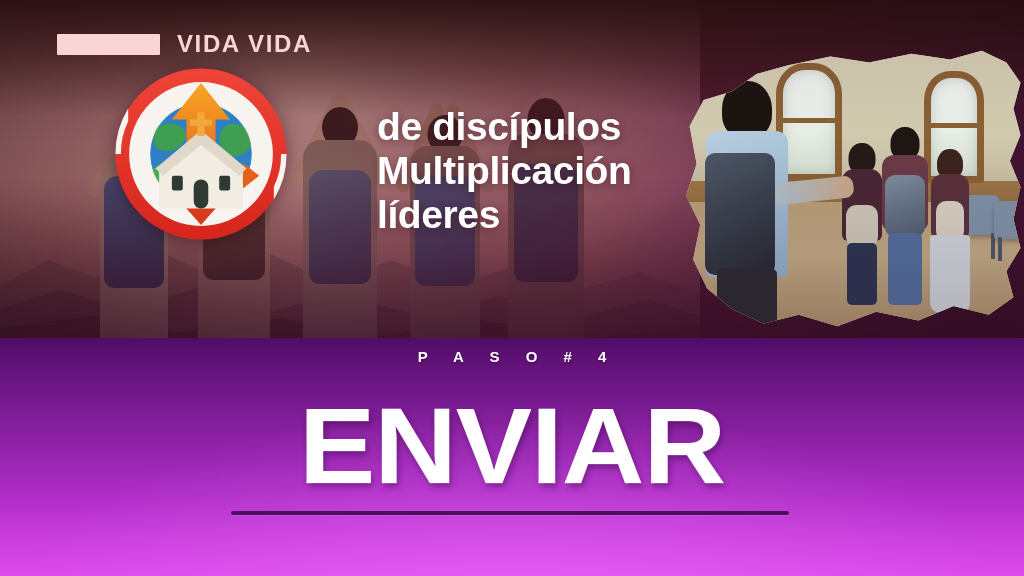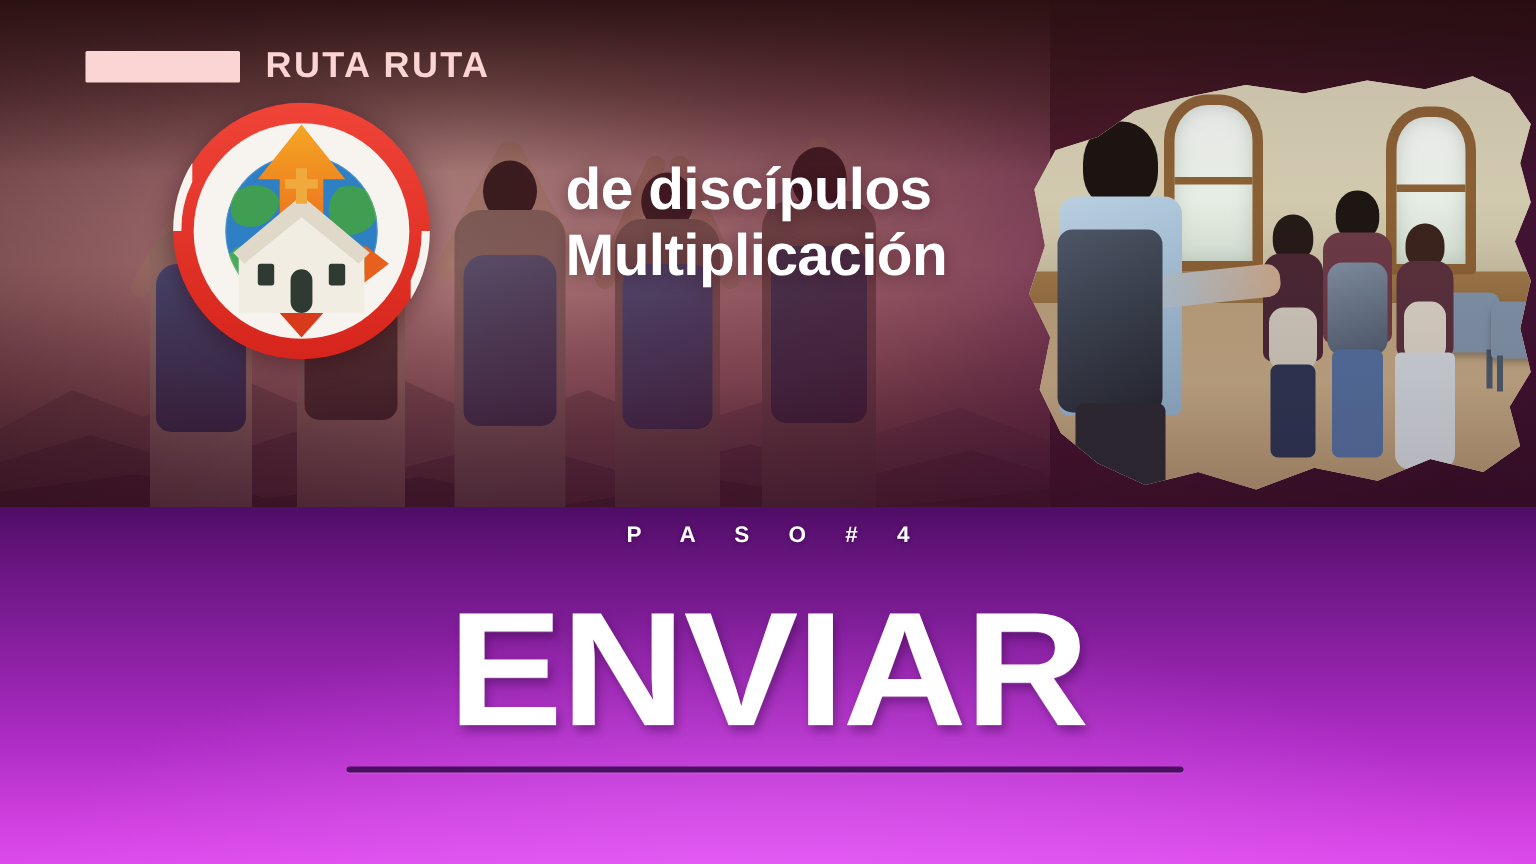--- a/index.html
+++ b/index.html
@@ -294,21 +294,21 @@
         <div class="p-arm" style="left:66px; top:104px; width:94px; height:22px; background:linear-gradient(90deg,#a8c4d8,#c9a789); transform:rotate(-6deg);"></div>
         <div class="p-pack" style="left:40%; top:72px; width:70px; height:122px; background:linear-gradient(150deg,#4e5868,#23282f);"></div>
         <div class="p-legs" style="left:46%; top:188px; width:60px; height:68px; background:#2a2a30;"></div>
       </div>
     </div>
     <div class="photo-shade"></div>
   </div>
 
   <div class="eyebrow">
     <div class="eyebrow-bar"></div>
-    <div class="eyebrow-text">RUTA RUTA</div>
+    <div class="eyebrow-text">VIDA VIDA</div>
   </div>
 
   <div class="logo">
     <svg viewBox="0 0 200 200">
       <defs>
         <linearGradient id="ringG" x1="0" y1="0" x2="0" y2="1">
           <stop offset="0" stop-color="#f04438"></stop>
             <stop offset="1" stop-color="#d6251c"></stop>
         </linearGradient>
         <linearGradient id="upArrow" x1="0" y1="0" x2="0" y2="1">
@@ -352,20 +352,21 @@
       <rect x="88" y="62" width="24" height="7" fill="#f0a93c"></rect>
       <rect x="92" y="128" width="16" height="32" rx="8" fill="#2f3a33"></rect>
       <rect x="68" y="124" width="12" height="16" rx="2" fill="#2f3a33"></rect>
       <rect x="120" y="124" width="12" height="16" rx="2" fill="#2f3a33"></rect>
     </svg>
   </div>
 
   <div class="headline">
     <span>de discípulos</span>
     <span>Multiplicación</span>
+    <span>líderes</span>
   </div>
 
   <div class="bottom-panel">
     <div class="panel-glow"></div>
   </div>
 
   <div class="paso">P A S O   # 4</div>
   <div class="enviar">ENVIAR</div>
   <div class="rule"></div>
 

